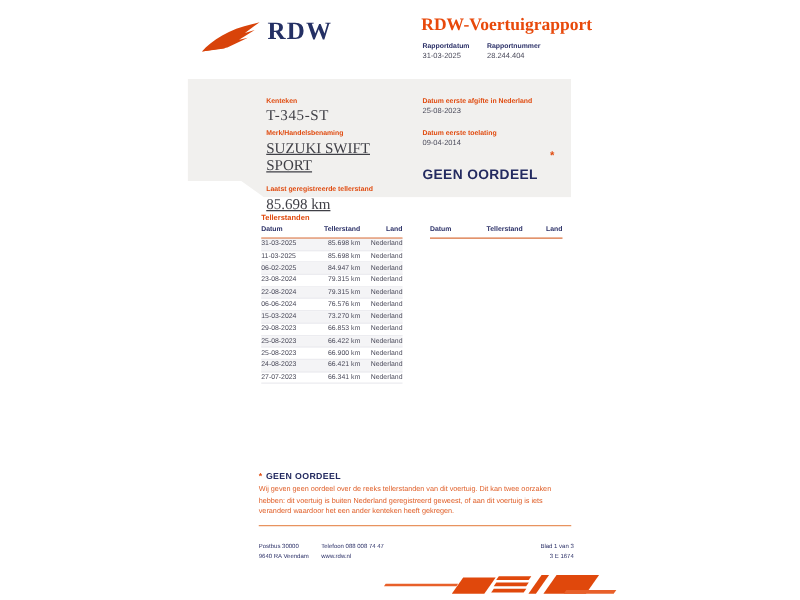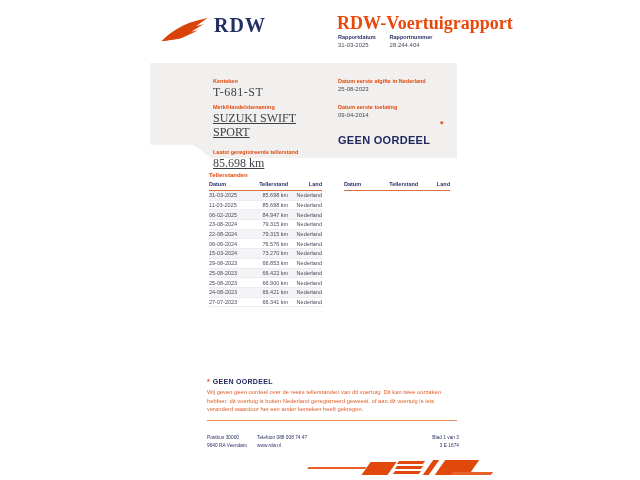--- a/index.html
+++ b/index.html
@@ -5,21 +5,21 @@
   html,body{margin:0;padding:0;background:#ffffff;}
   .page{position:relative;width:640px;height:480px;background:#ffffff;overflow:hidden;
         font-family:"Liberation Sans",sans-serif;color:#3c3c4e;}
 
   
   .logo{position:absolute;left:160px;top:14px;display:flex;align-items:flex-start;}
   .logo svg{width:50px;height:30px;margin-top:2px;}
   .logo-word{font-family:"Liberation Serif",serif;font-weight:bold;font-size:20px;
              color:#243064;letter-spacing:1px;margin-left:4px;}
   .report-title{position:absolute;left:337px;top:13px;font-family:"Liberation Serif",serif;
-                font-weight:bold;font-size:18px;color:#e8490b;}
+                font-weight:bold;font-size:14px;color:#e8490b;}
   .hdr-meta{position:absolute;left:338px;top:33px;display:flex;gap:14px;}
   .hdr-col{display:flex;flex-direction:column;}
   .lbl-navy{font-size:5.5px;font-weight:bold;color:#2b3067;line-height:8px;}
   .val-sm{font-size:6px;color:#4a4a5a;line-height:9px;}
 
   
   .panel{position:absolute;left:150px;top:63px;width:307px;height:95px;background:#f1f0ee;
          clip-path:polygon(0 0,100% 0,100% 100%,20% 100%,14% 86%,0 86%);}
   .panel-left{position:absolute;left:213px;top:74px;width:120px;}
   .panel-right{position:absolute;left:338px;top:74px;width:118px;}
@@ -95,21 +95,21 @@
     <div class="hdr-col">
       <span class="lbl-navy">Rapportnummer</span>
       <span class="val-sm">28.244.404</span>
     </div>
   </div>
 
   <div class="panel"></div>
 
   <div class="panel-left">
     <div class="lbl-orange">Kenteken</div>
-    <div class="val-plate">T-681-ST</div>
+    <div class="val-plate">T-345-ST</div>
     <div class="lbl-orange">Merk/Handelsbenaming</div>
     <div class="val-serif">SUZUKI SWIFT SPORT</div>
     <div class="lbl-orange mt6">Laatst geregistreerde tellerstand</div>
     <div class="val-serif">85.698 km</div>
   </div>
 
   <div class="panel-right">
     <div class="lbl-orange">Datum eerste afgifte in Nederland</div>
     <div class="val-sm">25-08-2023</div>
     <div class="lbl-orange mt6">Datum eerste toelating</div>

